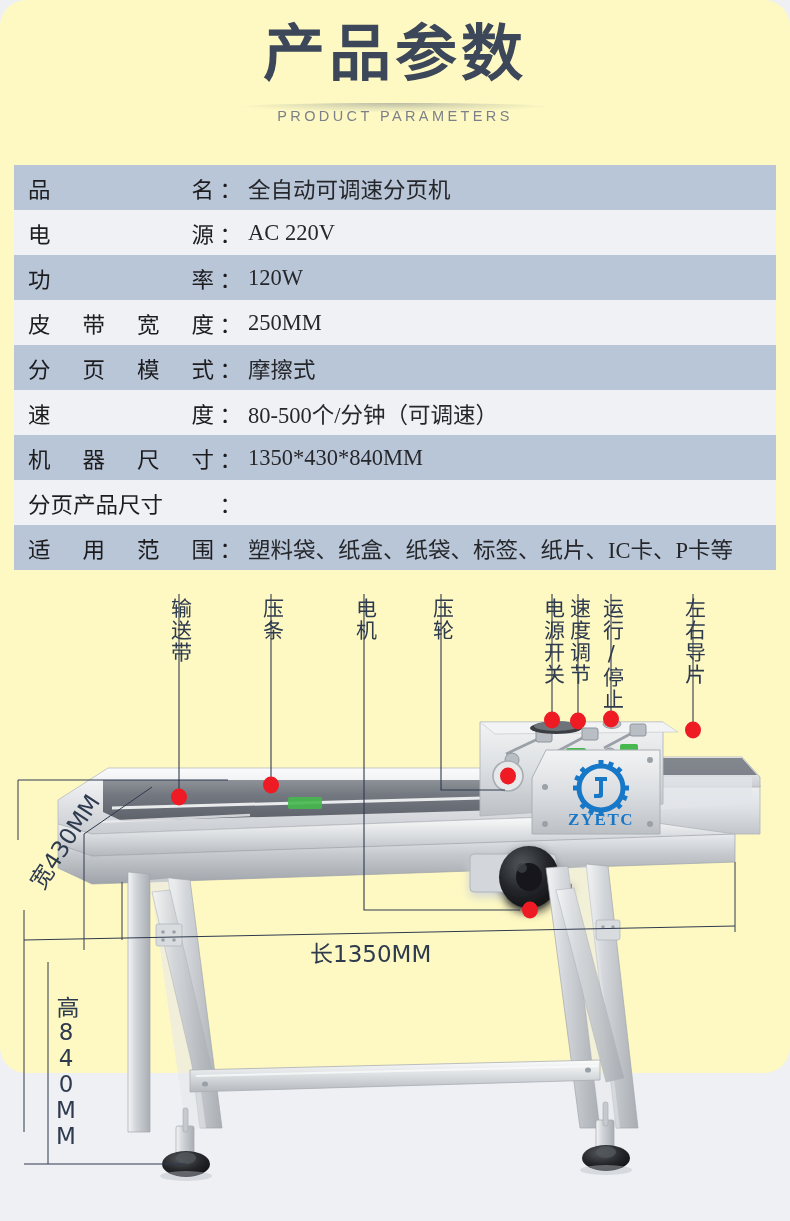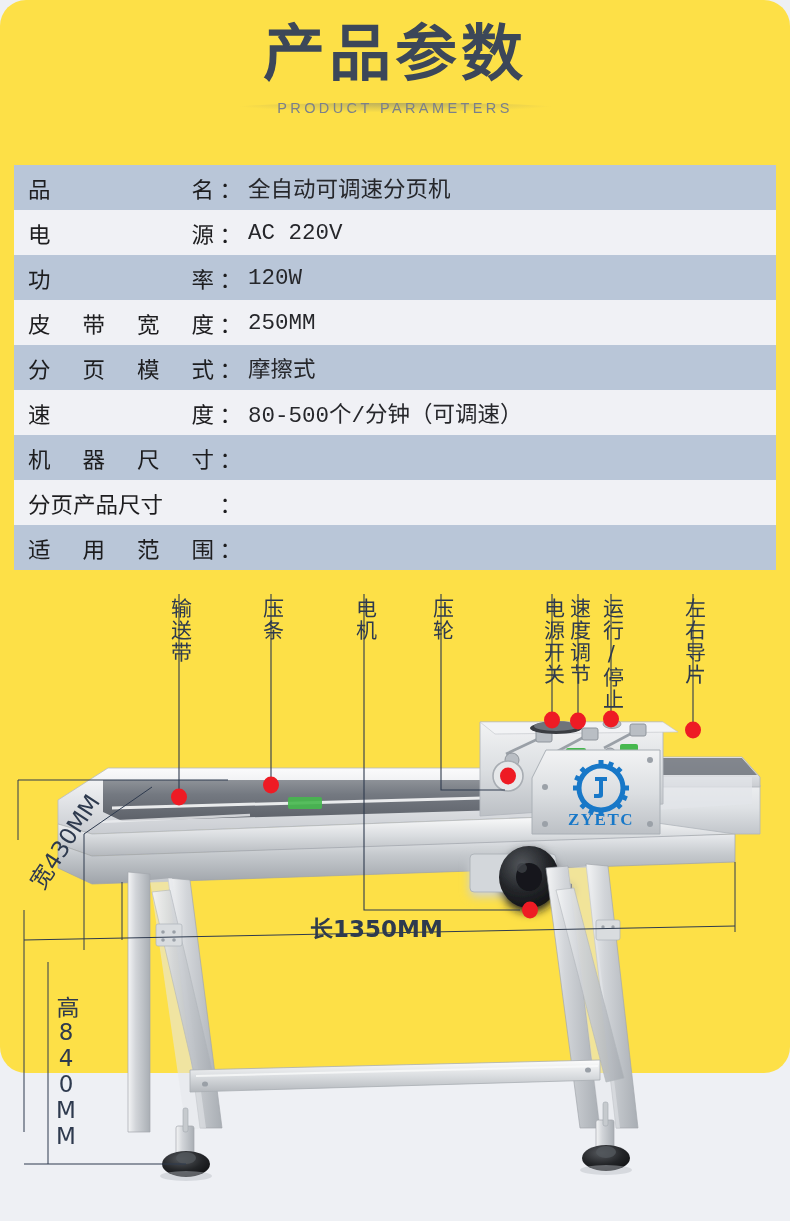--- a/index.html
+++ b/index.html
@@ -3,40 +3,40 @@
 <meta charset="utf-8">
 <title>产品参数</title>
 <style>
   * { margin:0; padding:0; box-sizing:border-box; }
   html, body {
     width:790px; height:1221px;
     background:#eef0f4;
     font-family:"Liberation Sans","DejaVu Sans",sans-serif;
     overflow:hidden;
   }
-  .page { position:relative; width:790px; height:1073px; background:#fde047;border-radius:26px; }
+  .page { position:relative; width:790px; height:1073px; background:#fef9c3;border-radius:26px; }
 
   
   .header { position:relative; width:790px; height:152px; }
   .title {
     position:absolute; left:0; top:18px; width:790px;
     text-align:center;
     font-size:62px; font-weight:bold;
     letter-spacing:4px;
     color:#3c4759;
     line-height:72px;
     font-family:"DejaVu Sans","Liberation Sans",sans-serif;
   }
   .title-shadow {
     position:absolute; left:235px; top:103px; width:320px; height:9px;
     background:radial-gradient(ellipse at 50% 0%, rgba(90,103,125,.42) 0%, rgba(90,103,125,.16) 42%, rgba(140,150,168,0) 75%);
     border-radius:50%;
   }
   .subtitle {
-    position:absolute; left:0; top:100px; width:790px;
+    position:absolute; left:0; top:108px; width:790px;
     text-align:center;
     font-size:14.5px; letter-spacing:3.4px;
     color:#7b808a;
   }
 
   
   .spec-table { position:absolute; left:14px; top:165px; width:762px; }
   .spec-row {
     position:relative; display:flex; align-items:center;
     height:45px; width:762px;
@@ -51,21 +51,21 @@
     white-space:nowrap;
   }
   .spec-label .lbl-text {
     display:flex; justify-content:space-between;
     width:186px;
   }
   .spec-label .lbl-text.tight { width:auto; }
   .spec-label .colon { margin-left:1px; }
   .spec-value {
     font-size:22.5px; color:#26272b;
-    font-family:Liberation Mono, monospace;
+    font-family:Liberation Serif, serif;
     white-space:nowrap;
     padding-left:6px;
   }
 
   
   .diagram { position:absolute; left:0; top:572px; width:790px; height:649px; }
   .diagram svg { position:absolute; left:0; top:0; }
 
   .callout {
     position:absolute;
@@ -169,20 +169,21 @@
       <div class="spec-row alt">
         <div class="spec-label">
           <span class="lbl-text">
             <span>机</span>
             <span>器</span>
             <span>尺</span>
             <span>寸</span>
           </span>
           <span class="colon">：</span>
         </div>
+        <div class="spec-value">1350*430*840MM</div>
       </div>
       <div class="spec-row plain">
         <div class="spec-label">
           <span class="lbl-text tight">
             <span>分</span>
             <span>页</span>
             <span>产</span>
             <span>品</span>
             <span>尺</span>
             <span>寸</span>
@@ -193,20 +194,21 @@
       <div class="spec-row alt">
         <div class="spec-label">
           <span class="lbl-text">
             <span>适</span>
             <span>用</span>
             <span>范</span>
             <span>围</span>
           </span>
           <span class="colon">：</span>
         </div>
+        <div class="spec-value">塑料袋、纸盒、纸袋、标签、纸片、IC卡、P卡等</div>
       </div>
     </div>
 
   <div class="diagram">
 
     <svg width="790" height="649" viewBox="0 0 790 649">
       <defs>
         <linearGradient id="steelTop" x1="0" y1="0" x2="0" y2="1">
           <stop offset="0%" stop-color="#fbfbfc"></stop>
           <stop offset="45%" stop-color="#e4e6e9"></stop>
@@ -428,17 +430,17 @@
     <div class="callout" style="left:168px; top:26px;">输送带</div>
     <div class="callout" style="left:260px; top:26px;">压条</div>
     <div class="callout" style="left:353px; top:26px;">电机</div>
     <div class="callout" style="left:430px; top:26px;">压轮</div>
     <div class="callout" style="left:541px; top:26px;">电源开关</div>
     <div class="callout" style="left:567px; top:26px;">速度调节</div>
     <div class="callout" style="left:600px; top:26px;">运行/停止</div>
     <div class="callout" style="left:682px; top:26px;">左右导片</div>
 
     <div class="dim-label dim-diag" style="left:20px; top:304px;">宽430MM</div>
-    <div class="dim-label" style="left:310px; top:338px;font-weight:bold;">长1350MM</div>
+    <div class="dim-label" style="left:310px; top:363px;">长1350MM</div>
     <div class="dim-label dim-vert" style="left:54px; top:424px;">高840MM</div>
   </div>
 
 </div>
 
 </body></html>

